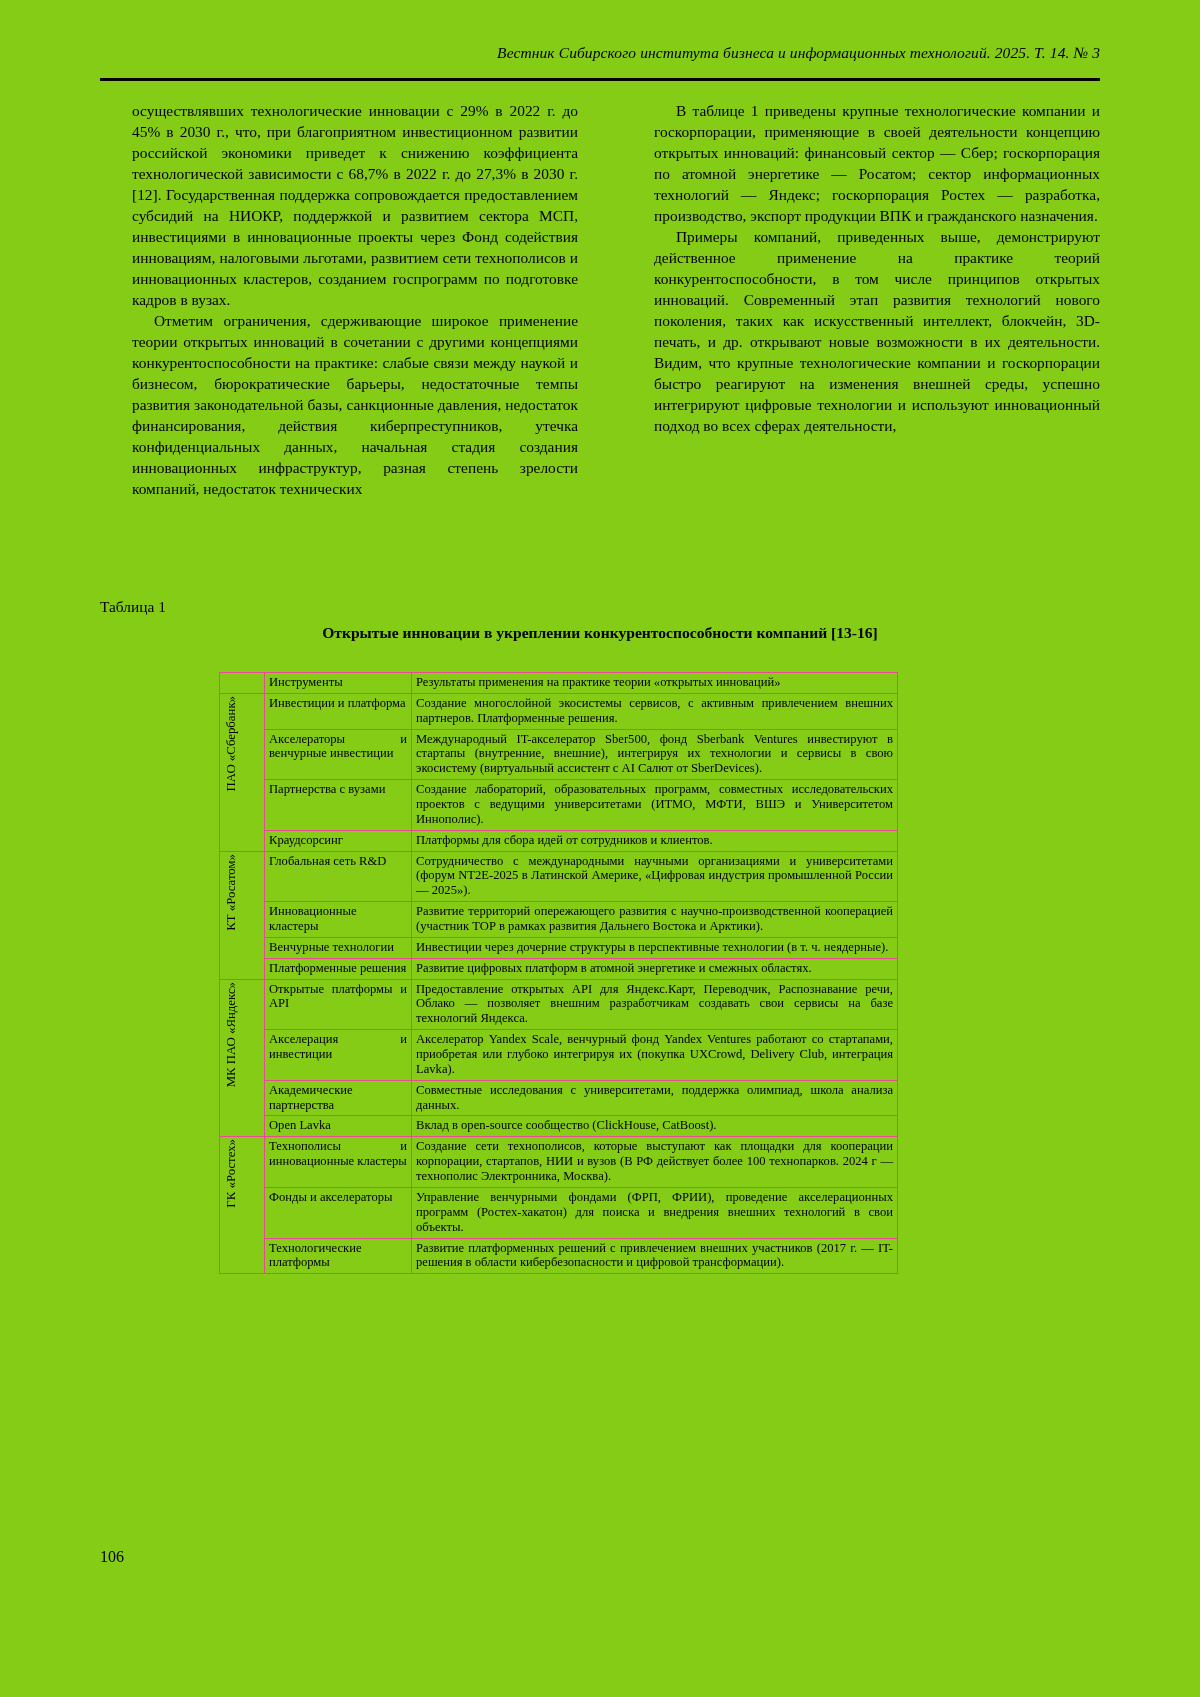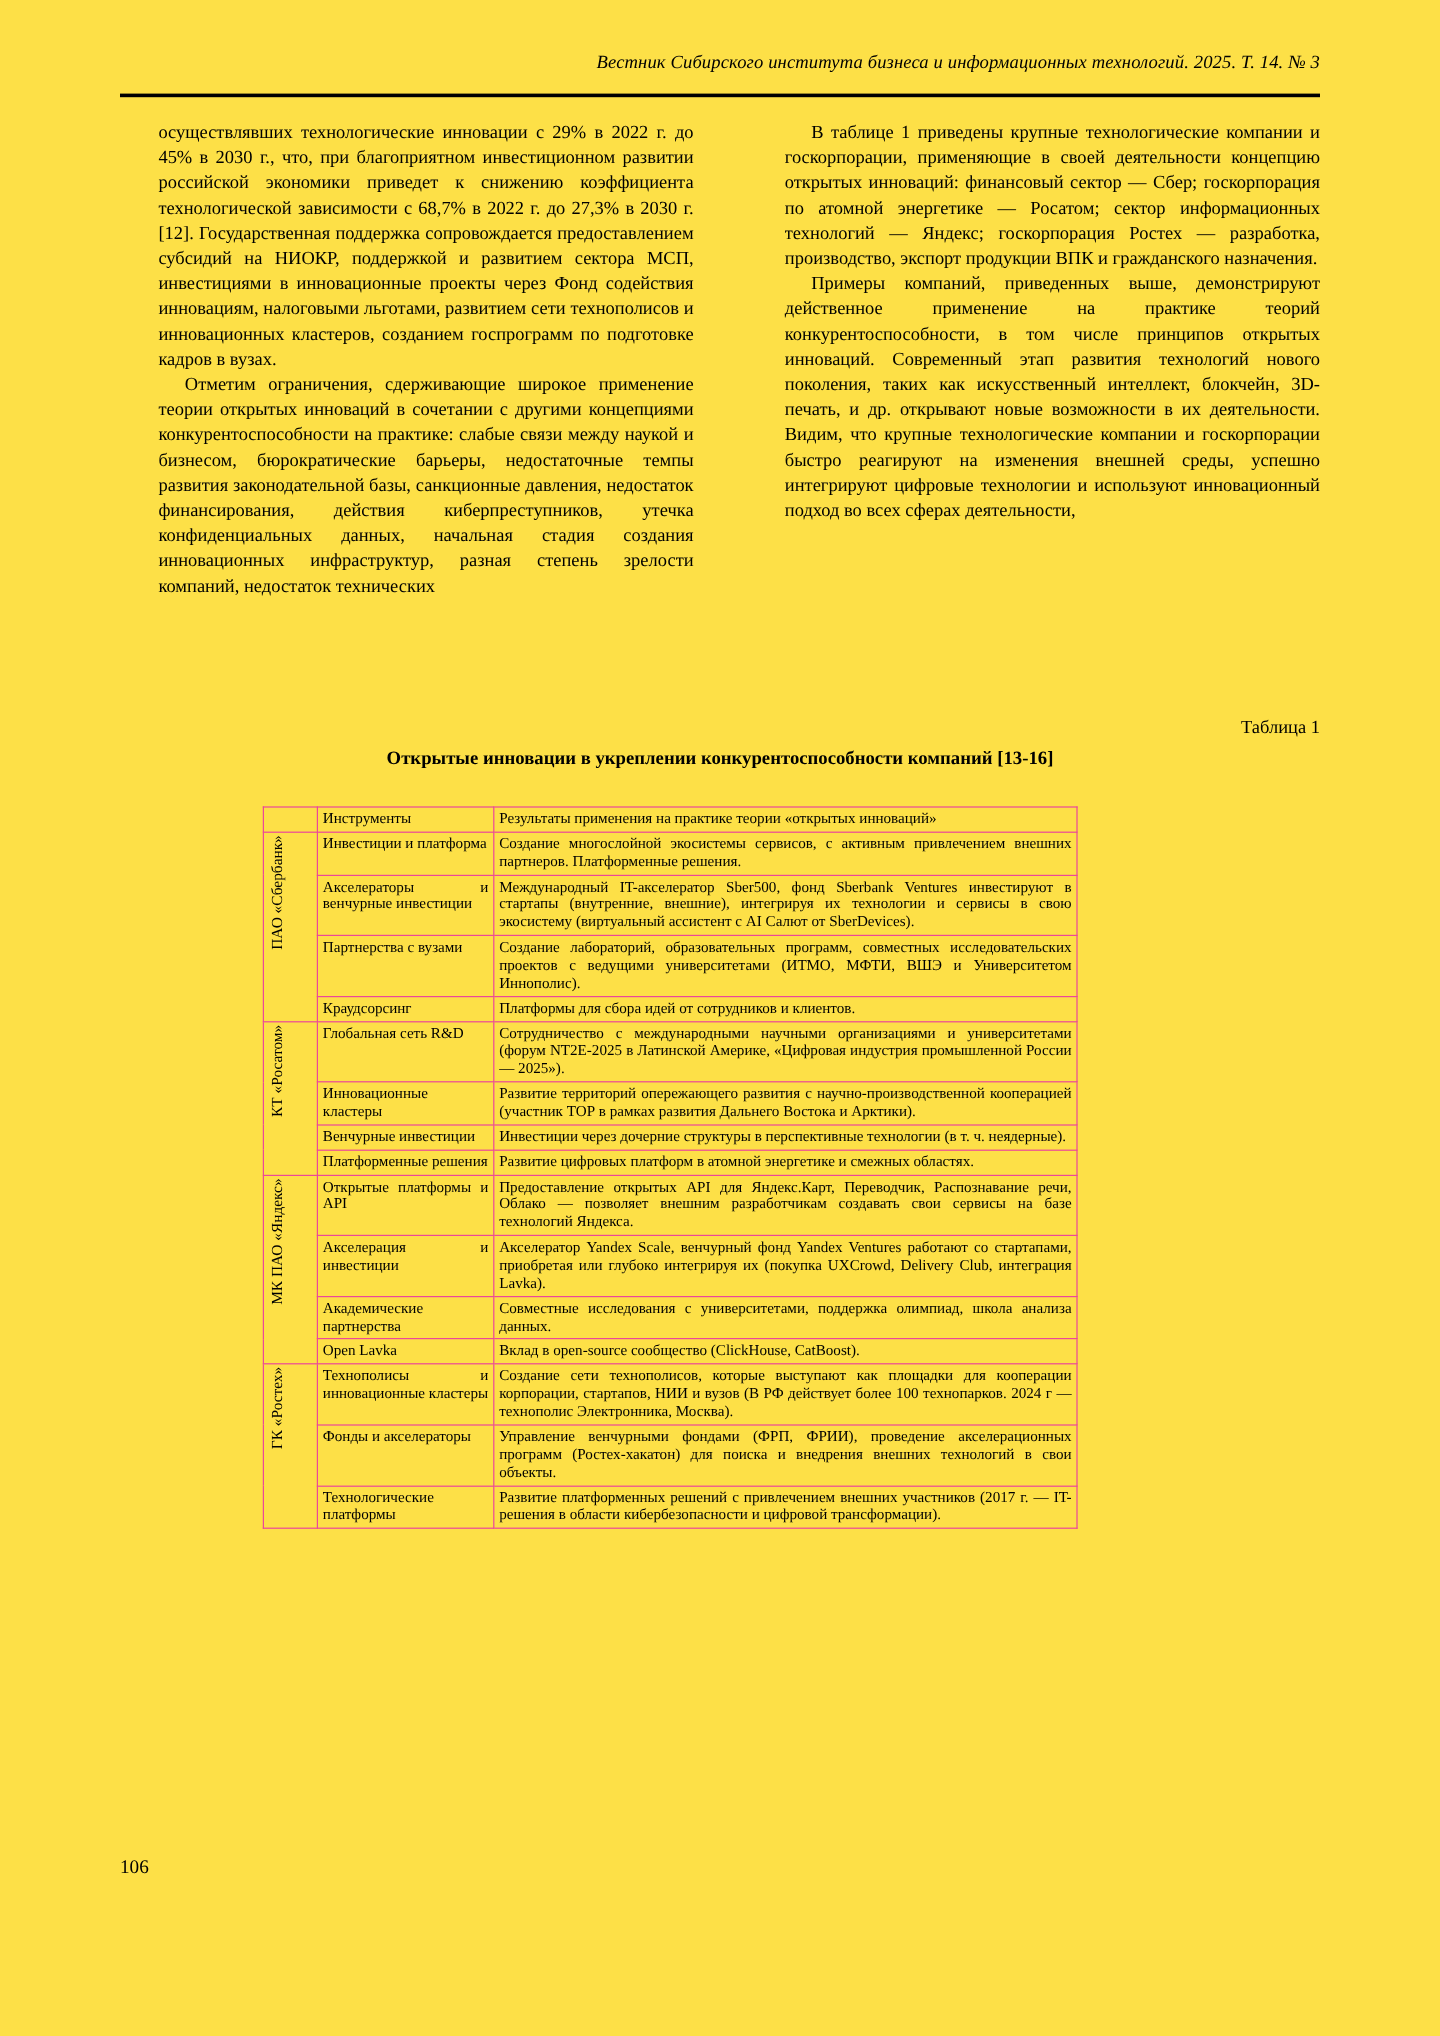--- a/index.html
+++ b/index.html
@@ -9,21 +9,21 @@
   }
   body {
     font-family: "Liberation Serif", serif;
     color: #000000;
   }
   .page {
     position: relative;
     width: 1200px;
     height: 1697px;
     margin: 0 auto;
-    background: #fde047;
+    background: #84cc16;
     box-sizing: border-box;
     padding: 0;
     overflow: hidden;
   }
   .header {
     position: absolute;
     top: 44px;
     left: 100px;
     width: 1000px;
     text-align: right;
@@ -60,21 +60,20 @@
     margin: 0;
   }
   .col p.indent {
     text-indent: 22px;
   }
   .tbl-caption-num {
     position: absolute;
     top: 598px;
     left: 100px;
     width: 1000px;
-    text-align: right;
     font-size: 15.4px;
   }
   .tbl-title {
     position: absolute;
     top: 622px;
     left: 150px;
     width: 900px;
     text-align: center;
     font-weight: bold;
     font-size: 15.6px;
@@ -183,21 +182,21 @@
         <tr>
           <td class="rowhead" rowspan="4"><span class="vert">КТ «Росатом»</span></td>
           <td class="tool">Глобальная сеть R&amp;D</td>
           <td class="res">Сотрудничество с международными научными организациями и университетами (форум NT2E-2025 в Латинской Америке, «Цифровая индустрия промышленной России — 2025»).</td>
         </tr>
         <tr>
           <td class="tool">Инновационные кластеры</td>
           <td class="res">Развитие территорий опережающего развития с научно-производственной кооперацией (участник ТОР в рамках развития Дальнего Востока и Арктики).</td>
         </tr>
         <tr>
-          <td class="tool">Венчурные инвестиции</td>
+          <td class="tool">Венчурные технологии</td>
           <td class="res">Инвестиции через дочерние структуры в перспективные технологии (в т. ч. неядерные).</td>
         </tr>
         <tr>
           <td class="tool">Платформенные решения</td>
           <td class="res">Развитие цифровых платформ в атомной энергетике и смежных областях.</td>
         </tr>
 
         <tr>
           <td class="rowhead" rowspan="4"><span class="vert">МК ПАО «Яндекс»</span></td>
           <td class="tool">Открытые платформы и API</td>

